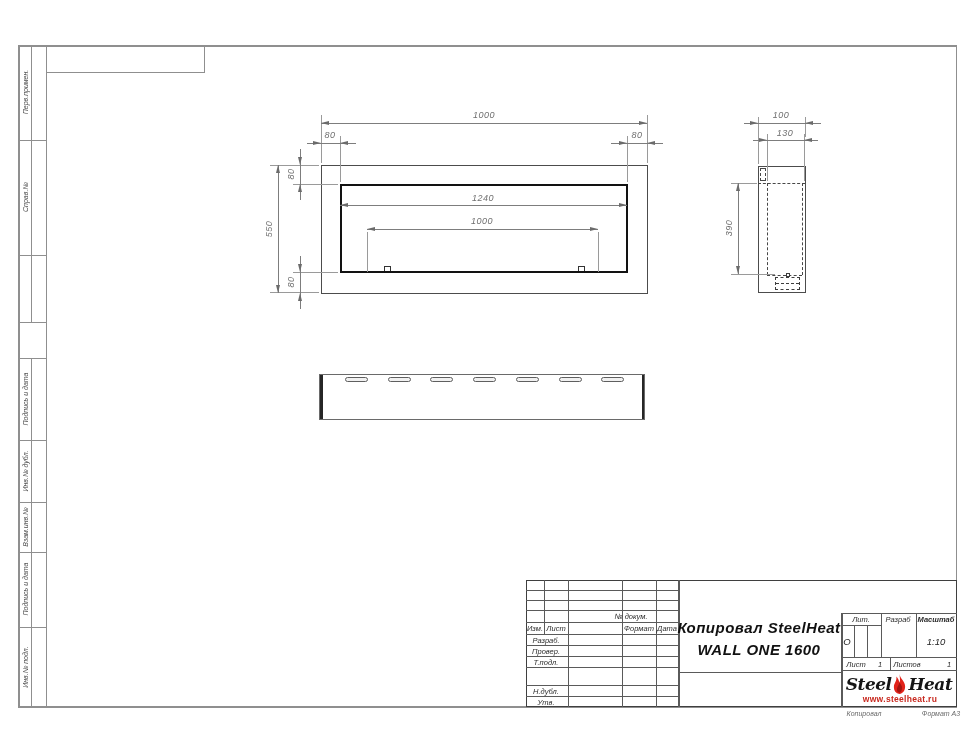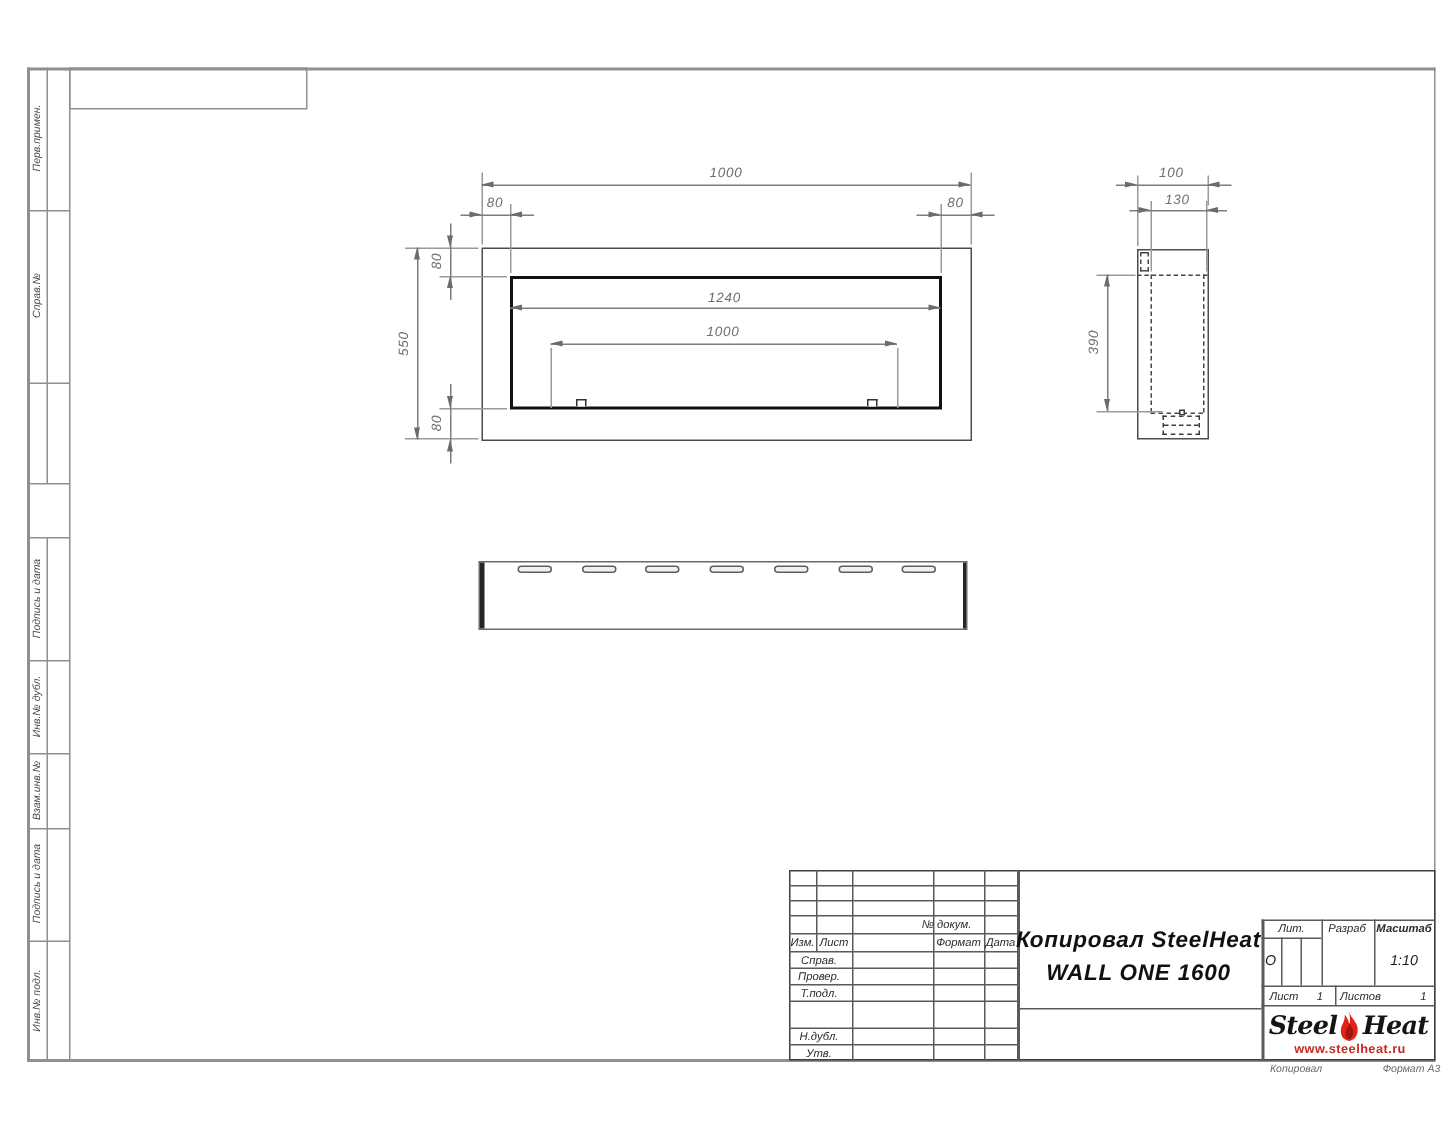--- a/index.html
+++ b/index.html
@@ -207,21 +207,21 @@
   <div class="tl" style="left:841px;top:657px;width:116px;height:1px;"></div>
   <div class="tl" style="left:841px;top:670px;width:116px;height:1px;"></div>
 
   <div class="tl" style="left:679px;top:672px;width:162px;height:1px;"></div>
 
   <span class="tb" style="left:535px;top:628px;">Изм.</span>
   <span class="tb" style="left:556px;top:628px;">Лист</span>
   <span class="tb" style="left:595px;top:616px;margin-left:36px;">№ докум.</span>
   <span class="tb" style="left:639px;top:628px;">Формат</span>
   <span class="tb" style="left:667px;top:628px;">Дата</span>
-  <span class="tb" style="left:546px;top:640px;">Справ.</span>
+  <span class="tb" style="left:546px;top:640px;">Разраб.</span>
   <span class="tb" style="left:546px;top:651px;">Провер.</span>
   <span class="tb" style="left:546px;top:662px;">Т.подл.</span>
   <span class="tb" style="left:546px;top:691px;">Н.дубл.</span>
   <span class="tb" style="left:546px;top:701.5px;">Утв.</span>
 
   <span class="ttl" style="left:759px;top:627px;">Копировал SteelHeat</span>
   <span class="ttl" style="left:759px;top:649px;">WALL ONE 1600</span>
 
   <span class="tb" style="left:861px;top:619px;">Лит.</span>
   <span class="tb" style="left:898px;top:619px;">Разраб</span>

